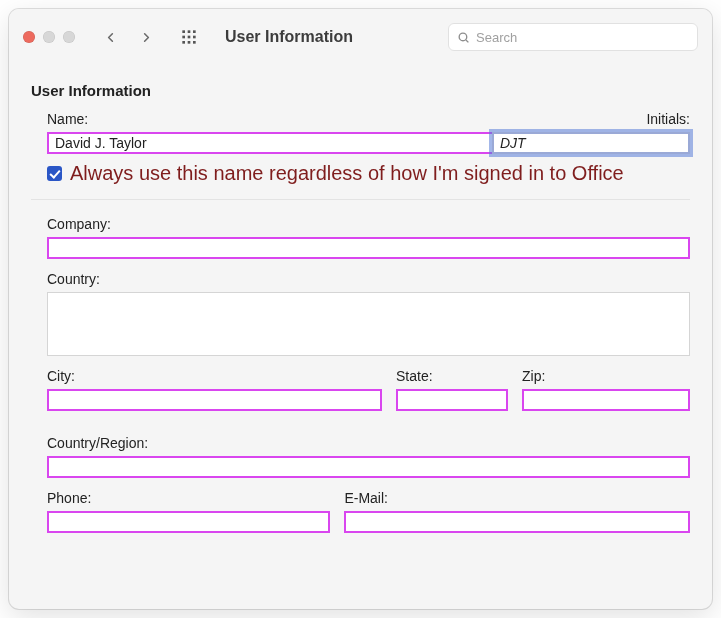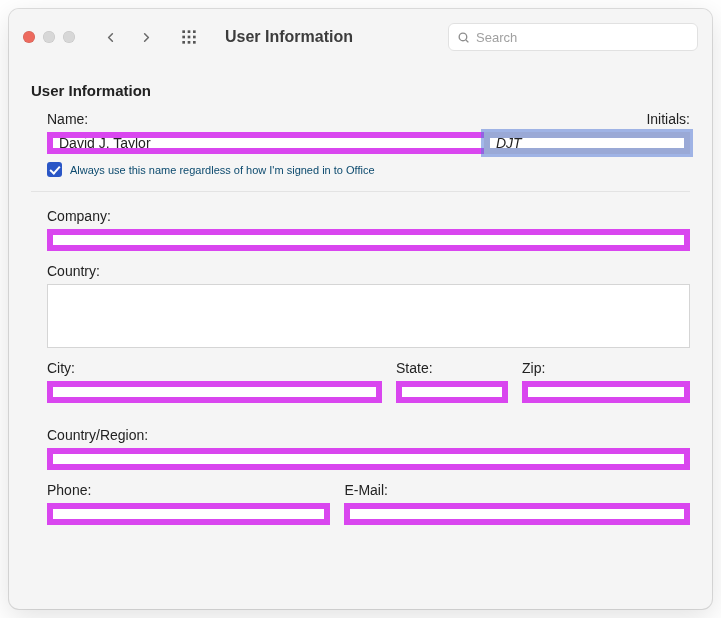--- a/index.html
+++ b/index.html
@@ -71,21 +71,21 @@
     .section-title {
       font-size: 15px; font-weight: 700; color: #222;
       margin-bottom: 12px;
     }
     .row { display: flex; gap: 14px; align-items: flex-end; }
     .field { display: flex; flex-direction: column; }
     .field-label { font-size: 14px; color: #222; margin-bottom: 5px;}
     .text-input {
       height: 22px;
       background: #fff;
-      border: 6px solid #d946ef;
+      border: 2px solid #d946ef;
       border-radius: 0;
       padding: 0 6px;
       font-size: 14px;
       color: #222;
       outline: none;
     }
     .focus-ring {
       box-shadow: 0 0 0 3px rgba(88,123,215,0.55);
       border-color: #9aa9d6;
       font-style: italic;
@@ -101,21 +101,21 @@
       flex-shrink: 0;
     }
     .chk::after {
       content: "";
       position: absolute; left: 4.5px; top: 1.5px;
       width: 4px; height: 8px;
       border: solid #fff;
       border-width: 0 2px 2px 0;
       transform: rotate(42deg);
     }
-    .chk-label { font-size: 11px; color: #0c4a6e;}
+    .chk-label { font-size: 20px; color: #7f1d1d;}
     .divider { height:1px; background:#e3e3e3; margin: 14px 0 16px 0;}
     .form-block .field { margin-bottom: 12px;}
     .textarea {
       background:#fff; border:1px solid #d5d5d5;
       height: 64px; resize:none; font-size:14px; padding:4px 6px; font-family: inherit;
       outline:none;
     }
     .row3 { display:flex; gap:14px;}
     .indent { padding-left: 16px; }
     .name-field { flex:1; }

